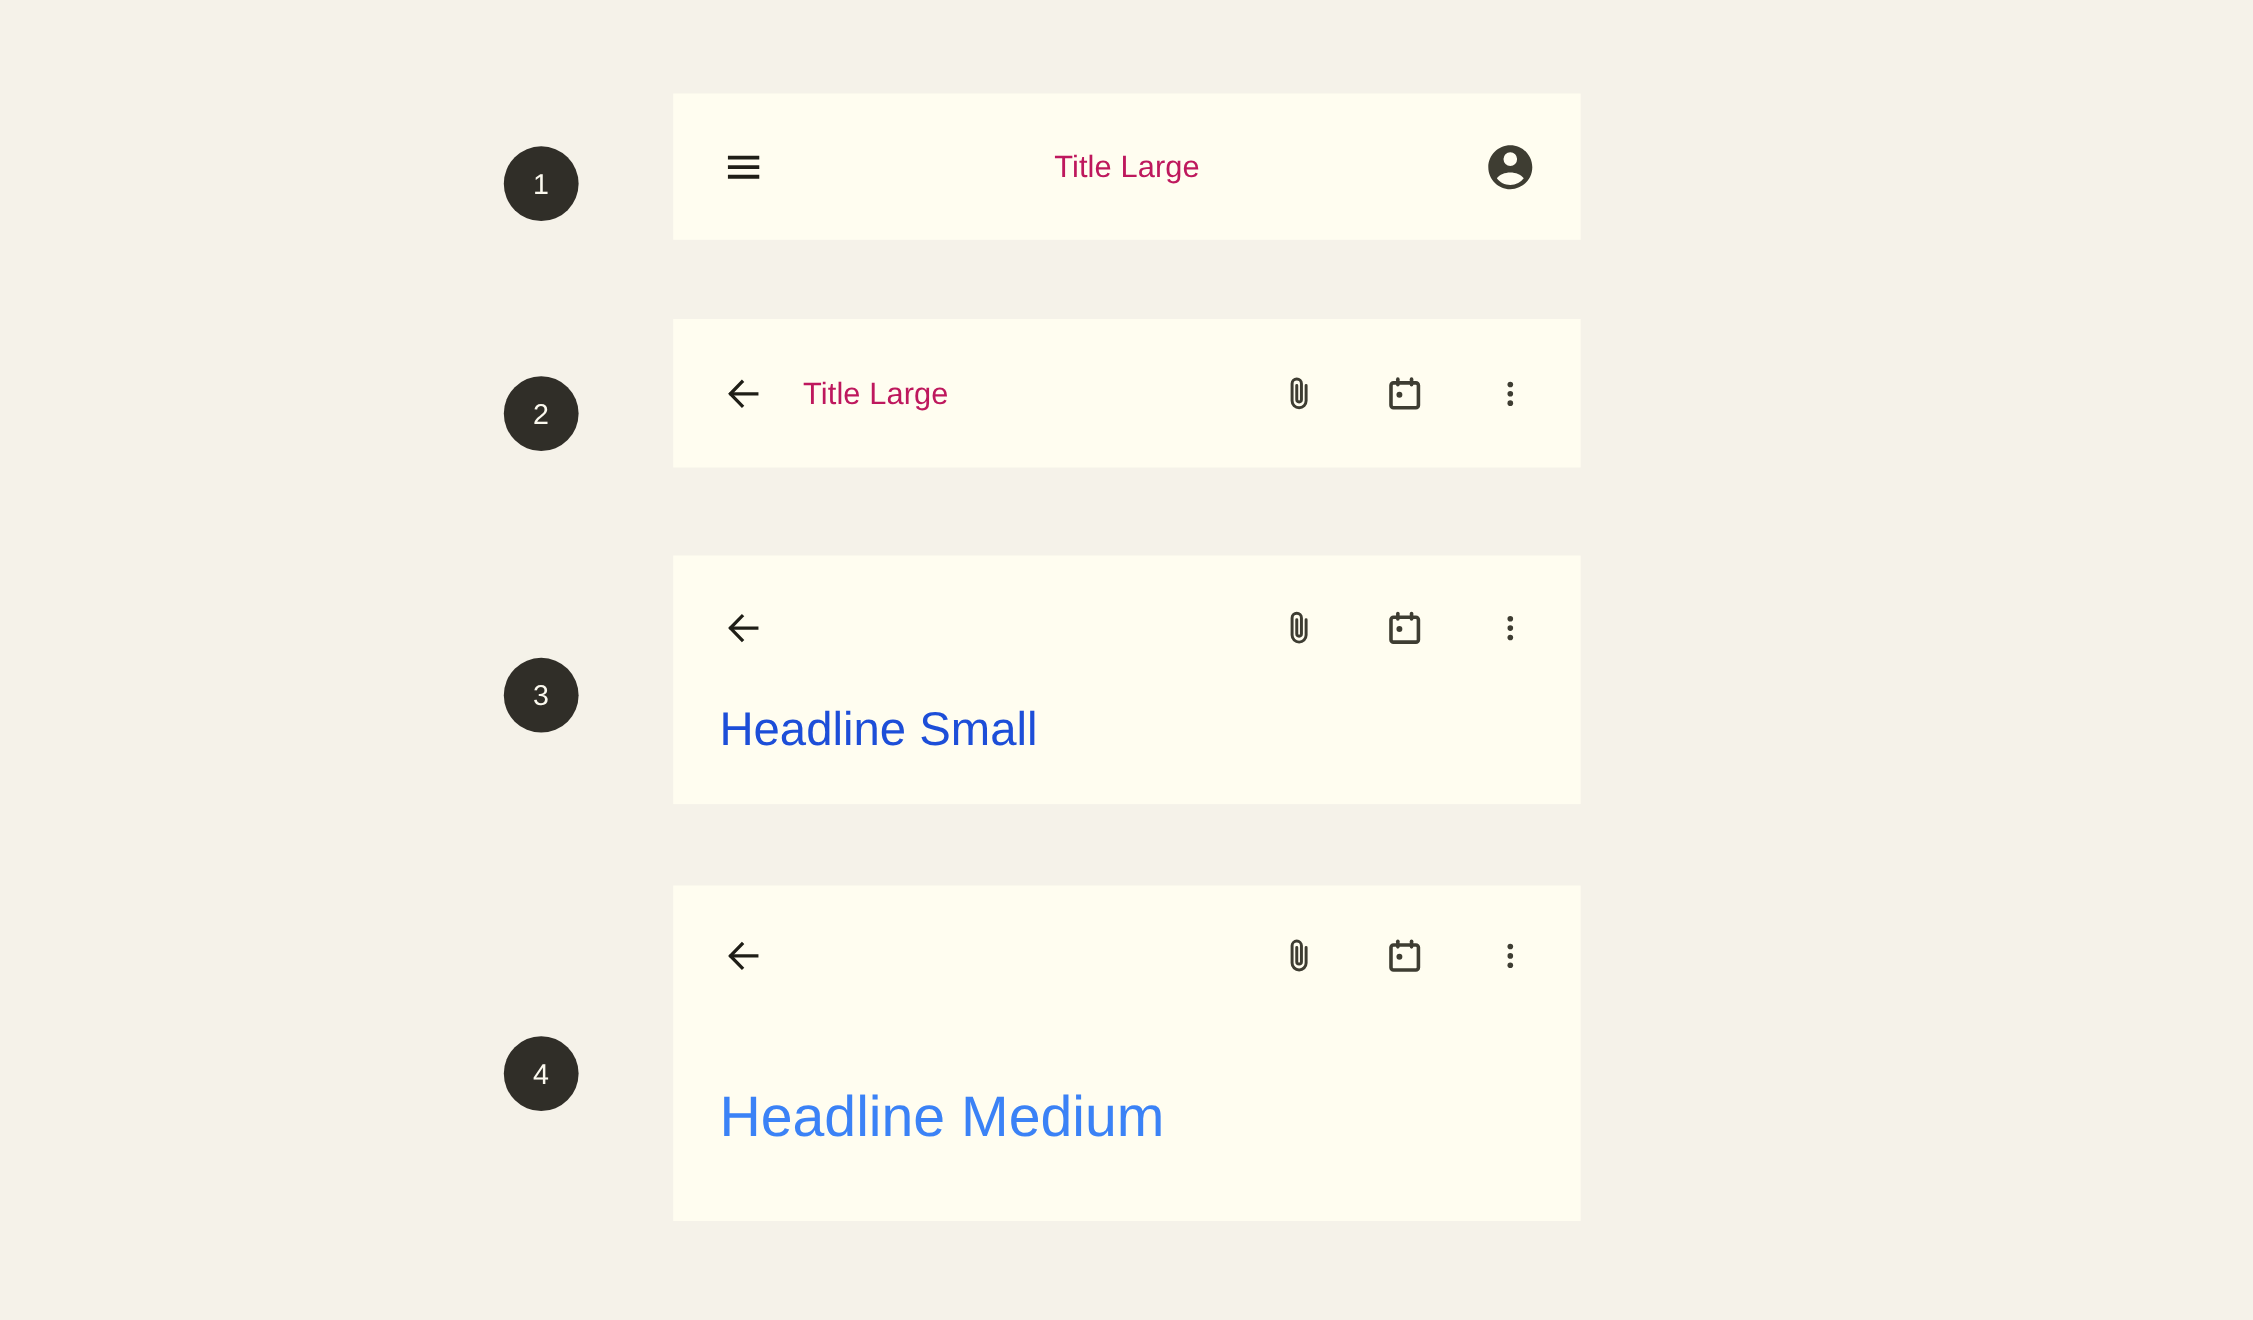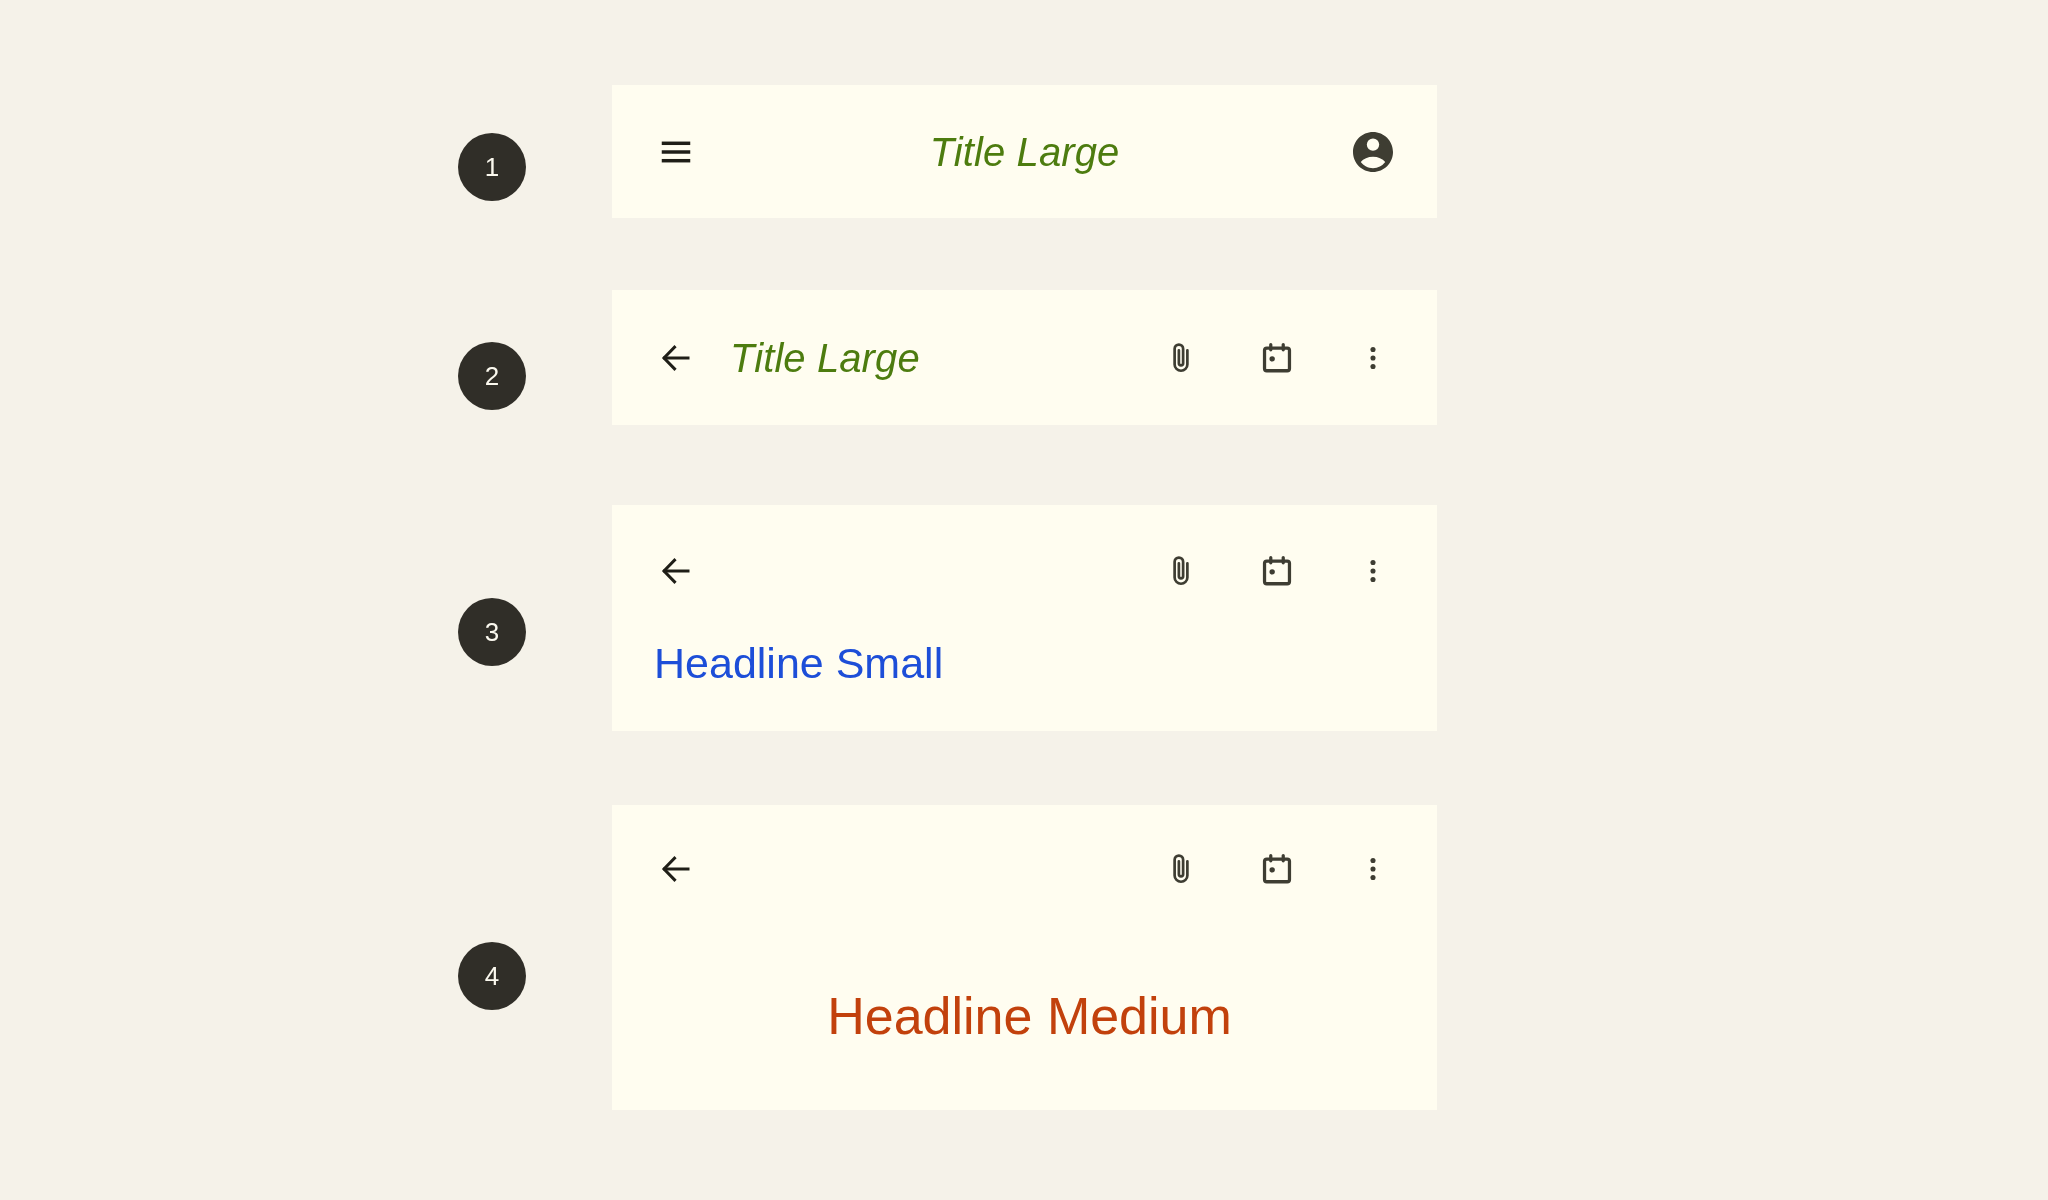--- a/index.html
+++ b/index.html
@@ -66,46 +66,44 @@
     flex: 0 0 auto;
     border: none;
     background: transparent;
     cursor: pointer;
     padding: 0;
   }
 
   .icon-btn svg { display: block; }
 
   .title-large {
-    font-size: 40px;
+    font-size: 28px;
     font-weight: 400;
     letter-spacing: 0.1px;
     line-height: 1.2;
-    color: #4d7c0f;
+    color: #be185d;
     white-space: nowrap;
-    font-style: italic;
   }
 
   .headline-small {
     font-size: 43px;
     font-weight: 400;
     letter-spacing: 0px;
     line-height: 1.22;
     color: #1d4ed8;
     white-space: nowrap;
   }
 
   .headline-medium {
     font-size: 52px;
     font-weight: 400;
     letter-spacing: 0px;
     line-height: 1.2;
-    color: #c2410c;
+    color: #3b82f6;
     white-space: nowrap;
-    text-align: center;
   }
 
   .spacer { flex: 1 1 auto; }
 
   .trailing-actions {
     display: flex;
     align-items: center;
     flex: 0 0 auto;
   }
 

